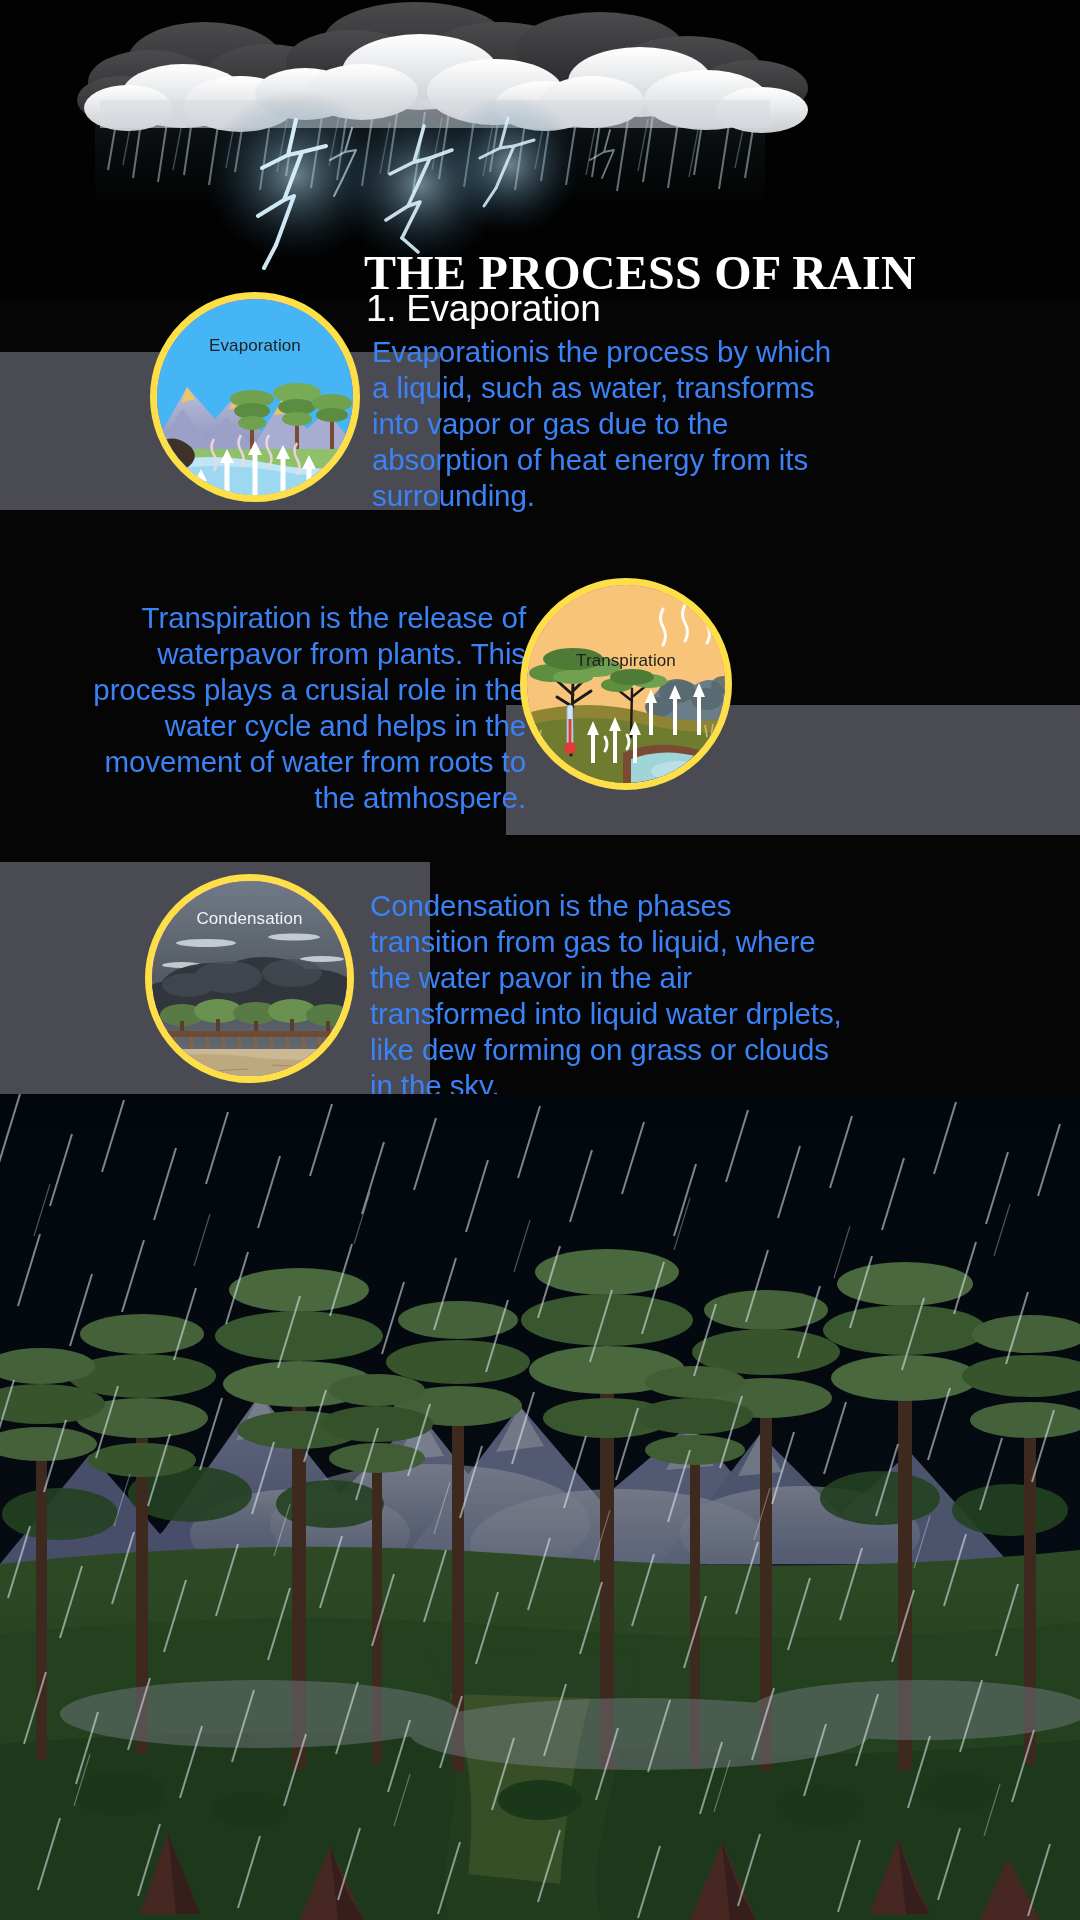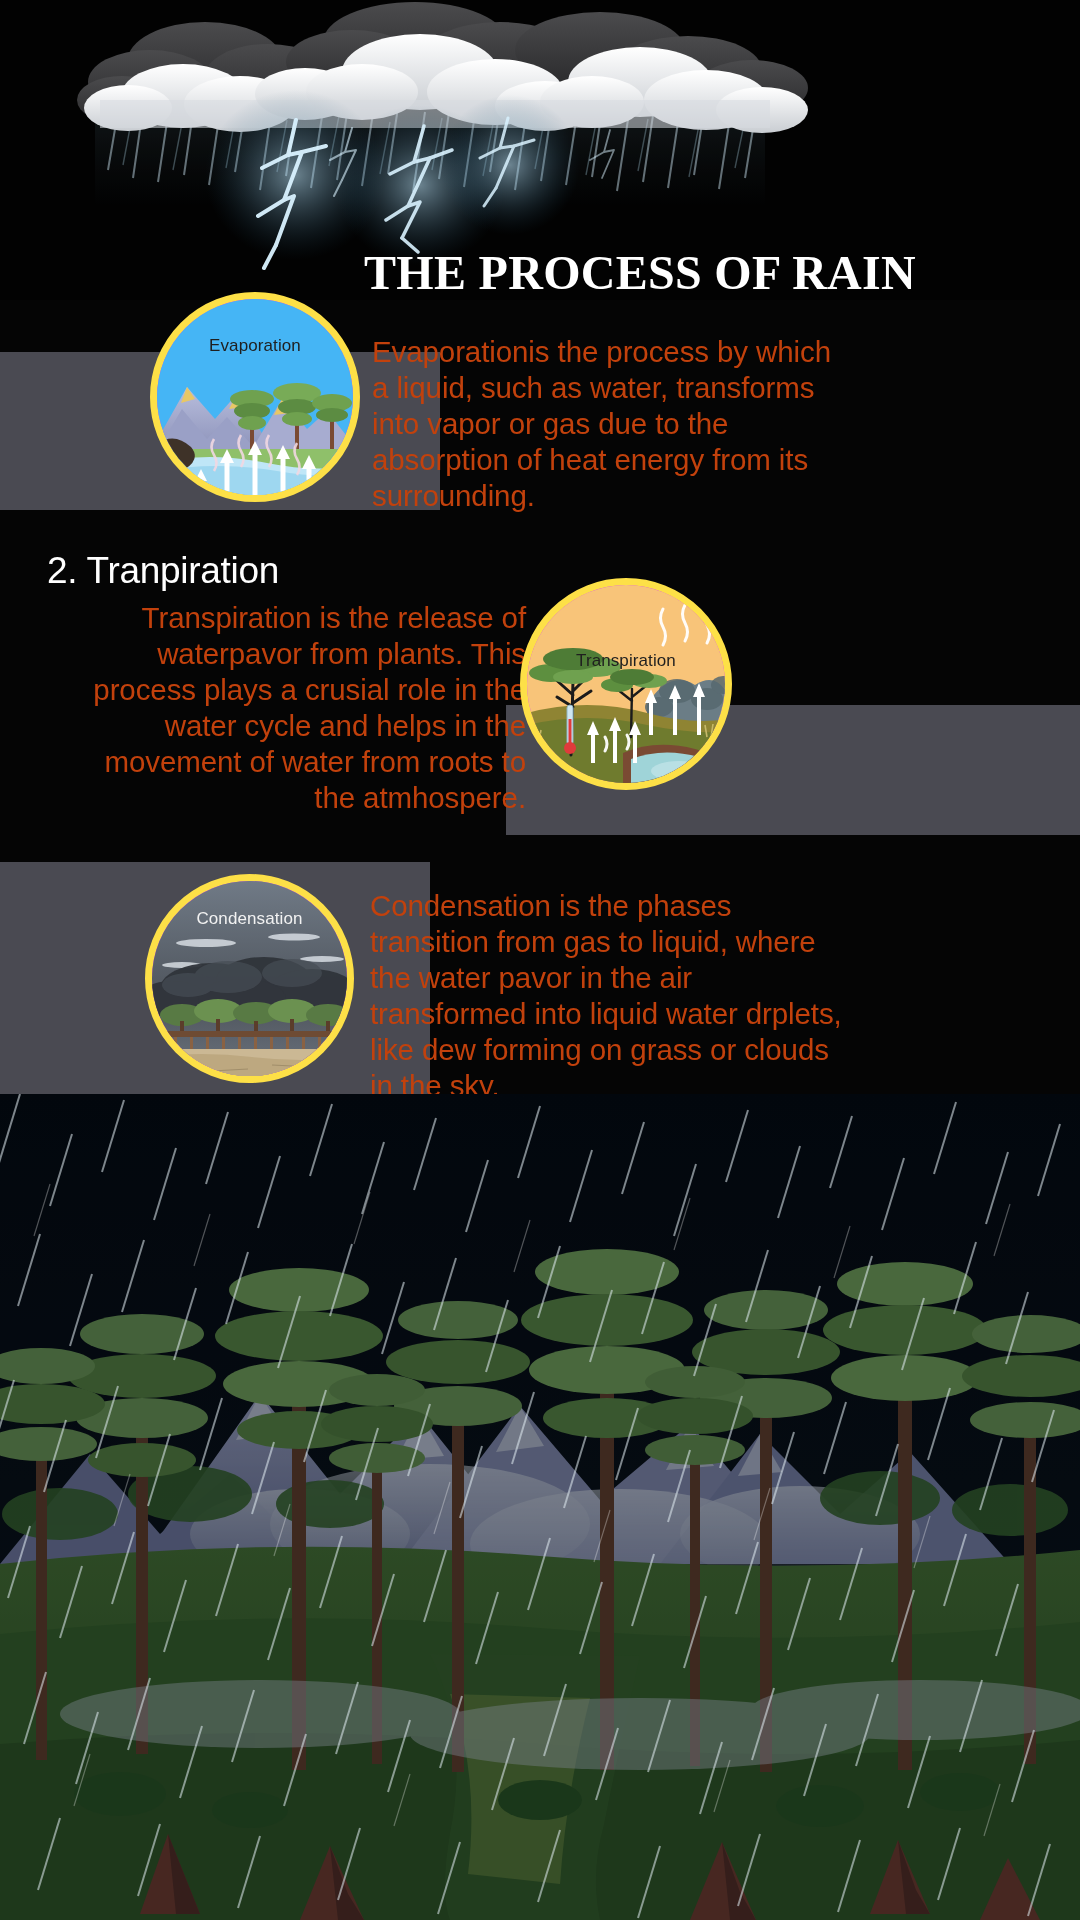--- a/index.html
+++ b/index.html
@@ -53,21 +53,21 @@
   .step-title {
     position: absolute;
     color: #ffffff;
     font-size: 37px;
     font-weight: 400;
     letter-spacing: -0.3px;
     white-space: nowrap;
   }
   .body-text {
     position: absolute;
-    color: #c2410c;
+    color: #3b82f6;
     font-size: 29.5px;
     font-weight: 400;
     line-height: 36px;
     letter-spacing: -0.1px;
   }
 
   #title-main  { left: 364px; top: 245px; }
   #title-1     { left: 366px; top: 288px; }
   #text-1      { left: 372px; top: 334px; width: 470px; }
 
@@ -252,23 +252,23 @@
       </g>
     </svg>
   </div>
 
   <div class="band band-1"></div>
   <div class="band band-2b"></div>
   <div class="band band-3b"></div>
 
   <div class="main-title" id="title-main">THE PROCESS OF RAIN</div>
 
+  <div class="step-title" id="title-1">1. Evaporation</div>
   <div class="body-text" id="text-1">Evaporationis the process by which a liquid, such as water, transforms into vapor or gas due to the absorption of heat energy from its surrounding.</div>
 
-  <div class="step-title" id="title-2">2. Tranpiration</div>
   <div class="body-text" id="text-2">Transpiration is the release of waterpavor from plants. This process plays a crusial role in the water cycle and helps in the movement of water from roots to the atmhospere.</div>
 
   <div class="body-text" id="text-3">Condensation is the phases transition from gas to liquid, where the water pavor in the air transformed into liquid water drplets, like dew forming on grass or clouds in the sky.</div>
 
   <div class="circle" id="circle-evaporation">
     <svg class="circle-svg" width="200" height="200" viewBox="0 0 200 200">
       <defs>
         <linearGradient id="evMtn" x1="0" y1="0" x2="0" y2="1">
           <stop offset="0%" stop-color="#b9bedd"></stop>
             <stop offset="100%" stop-color="#8e94bb"></stop>

